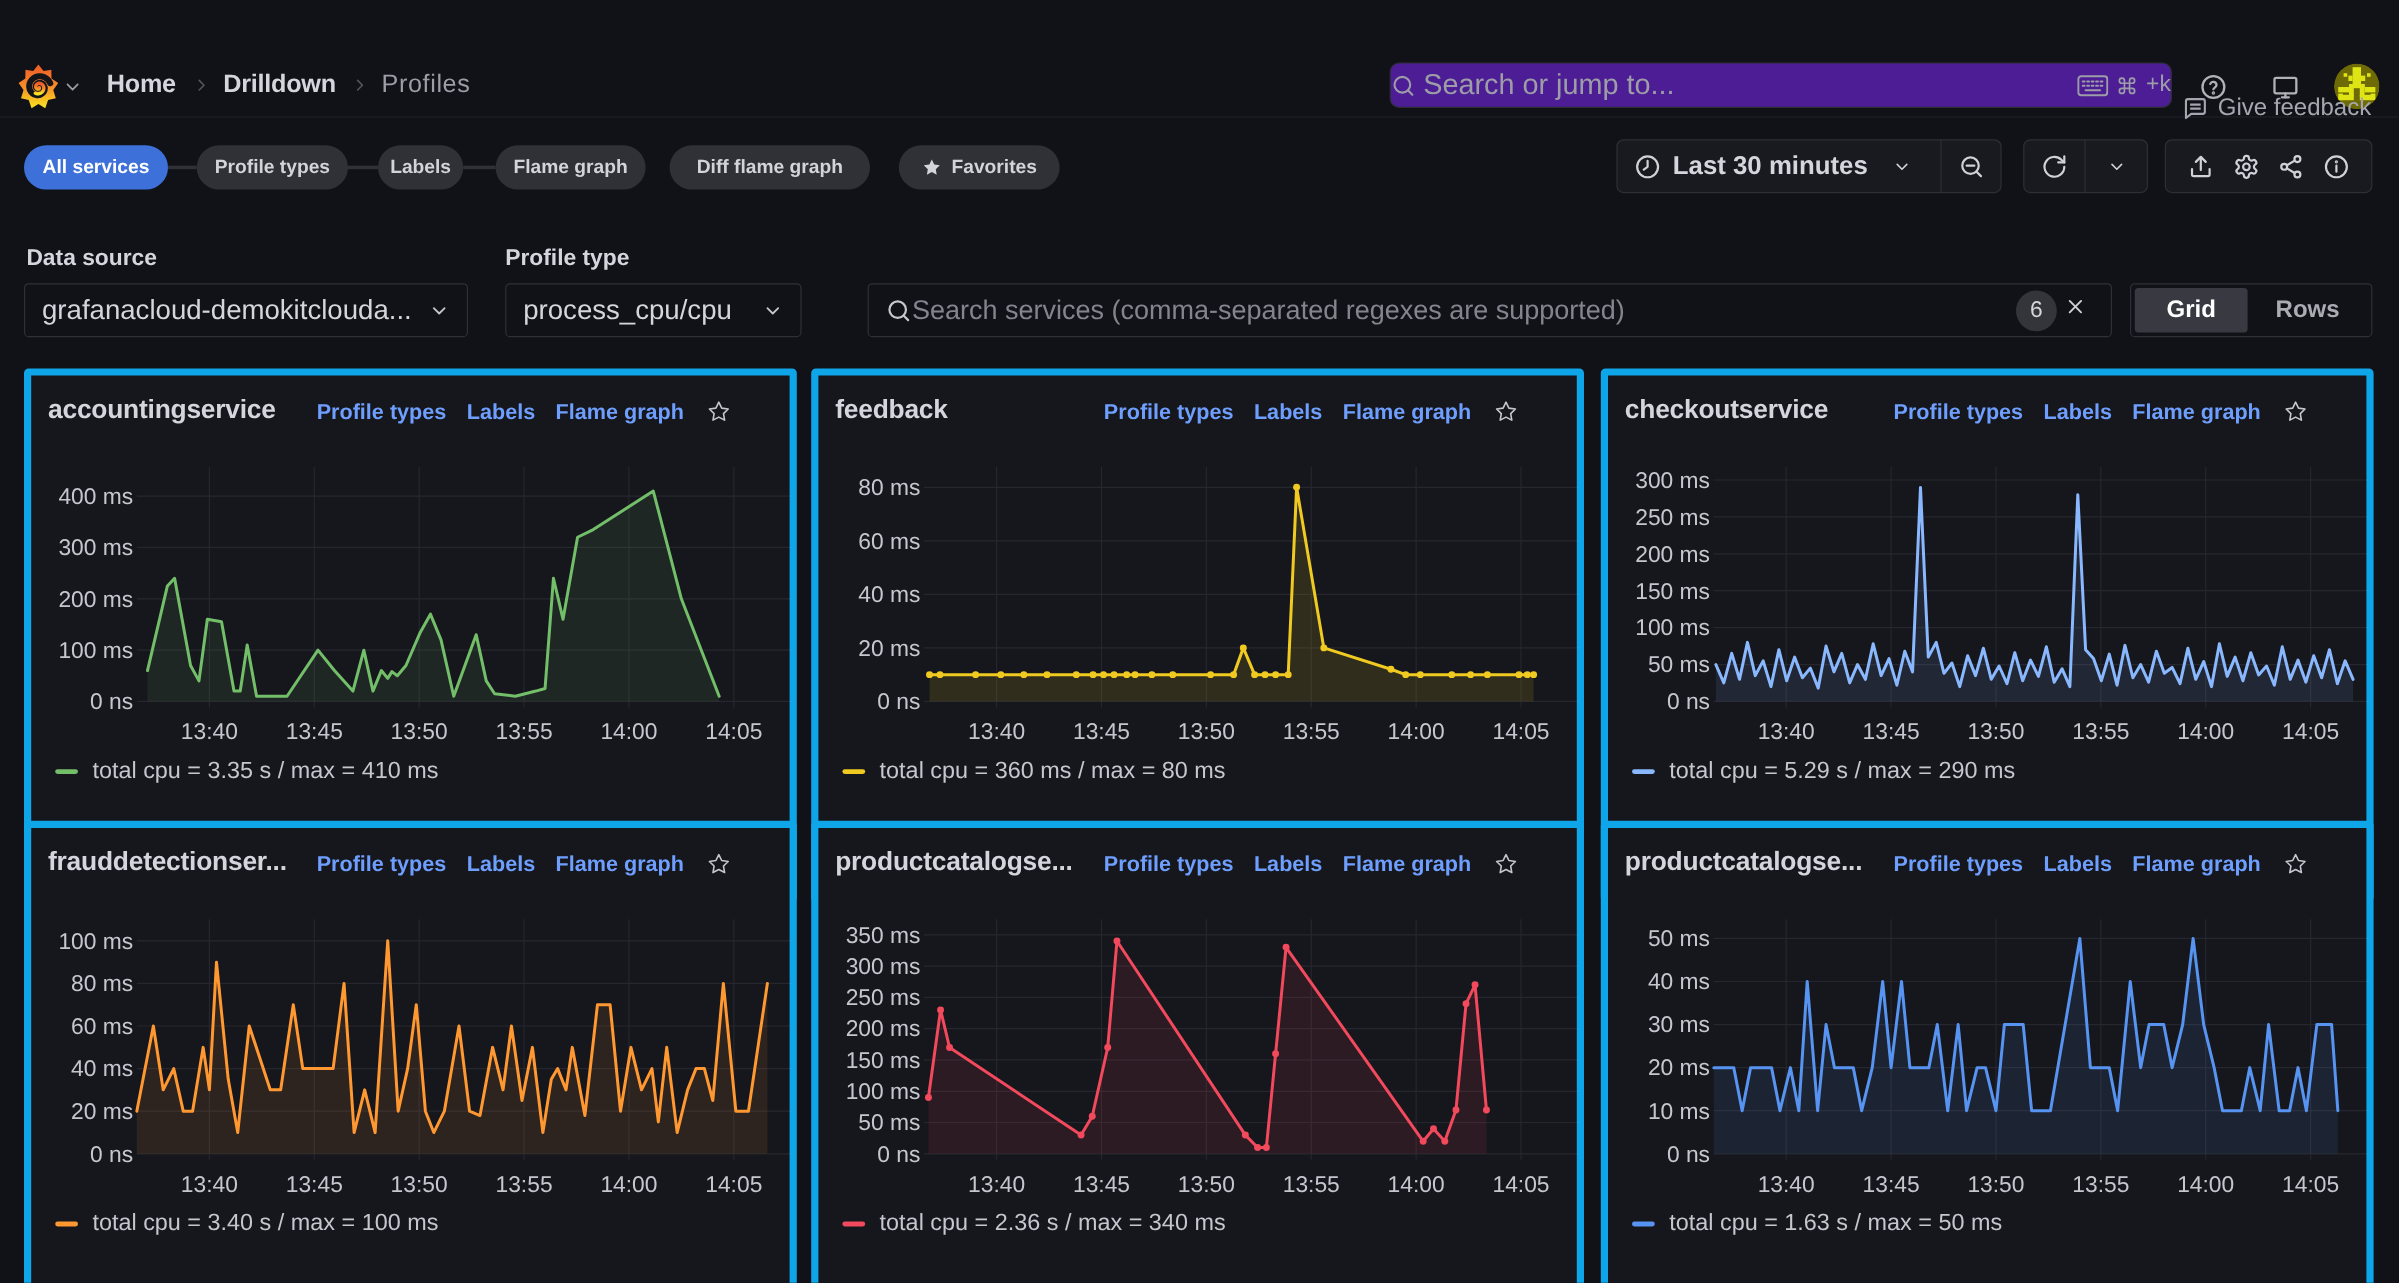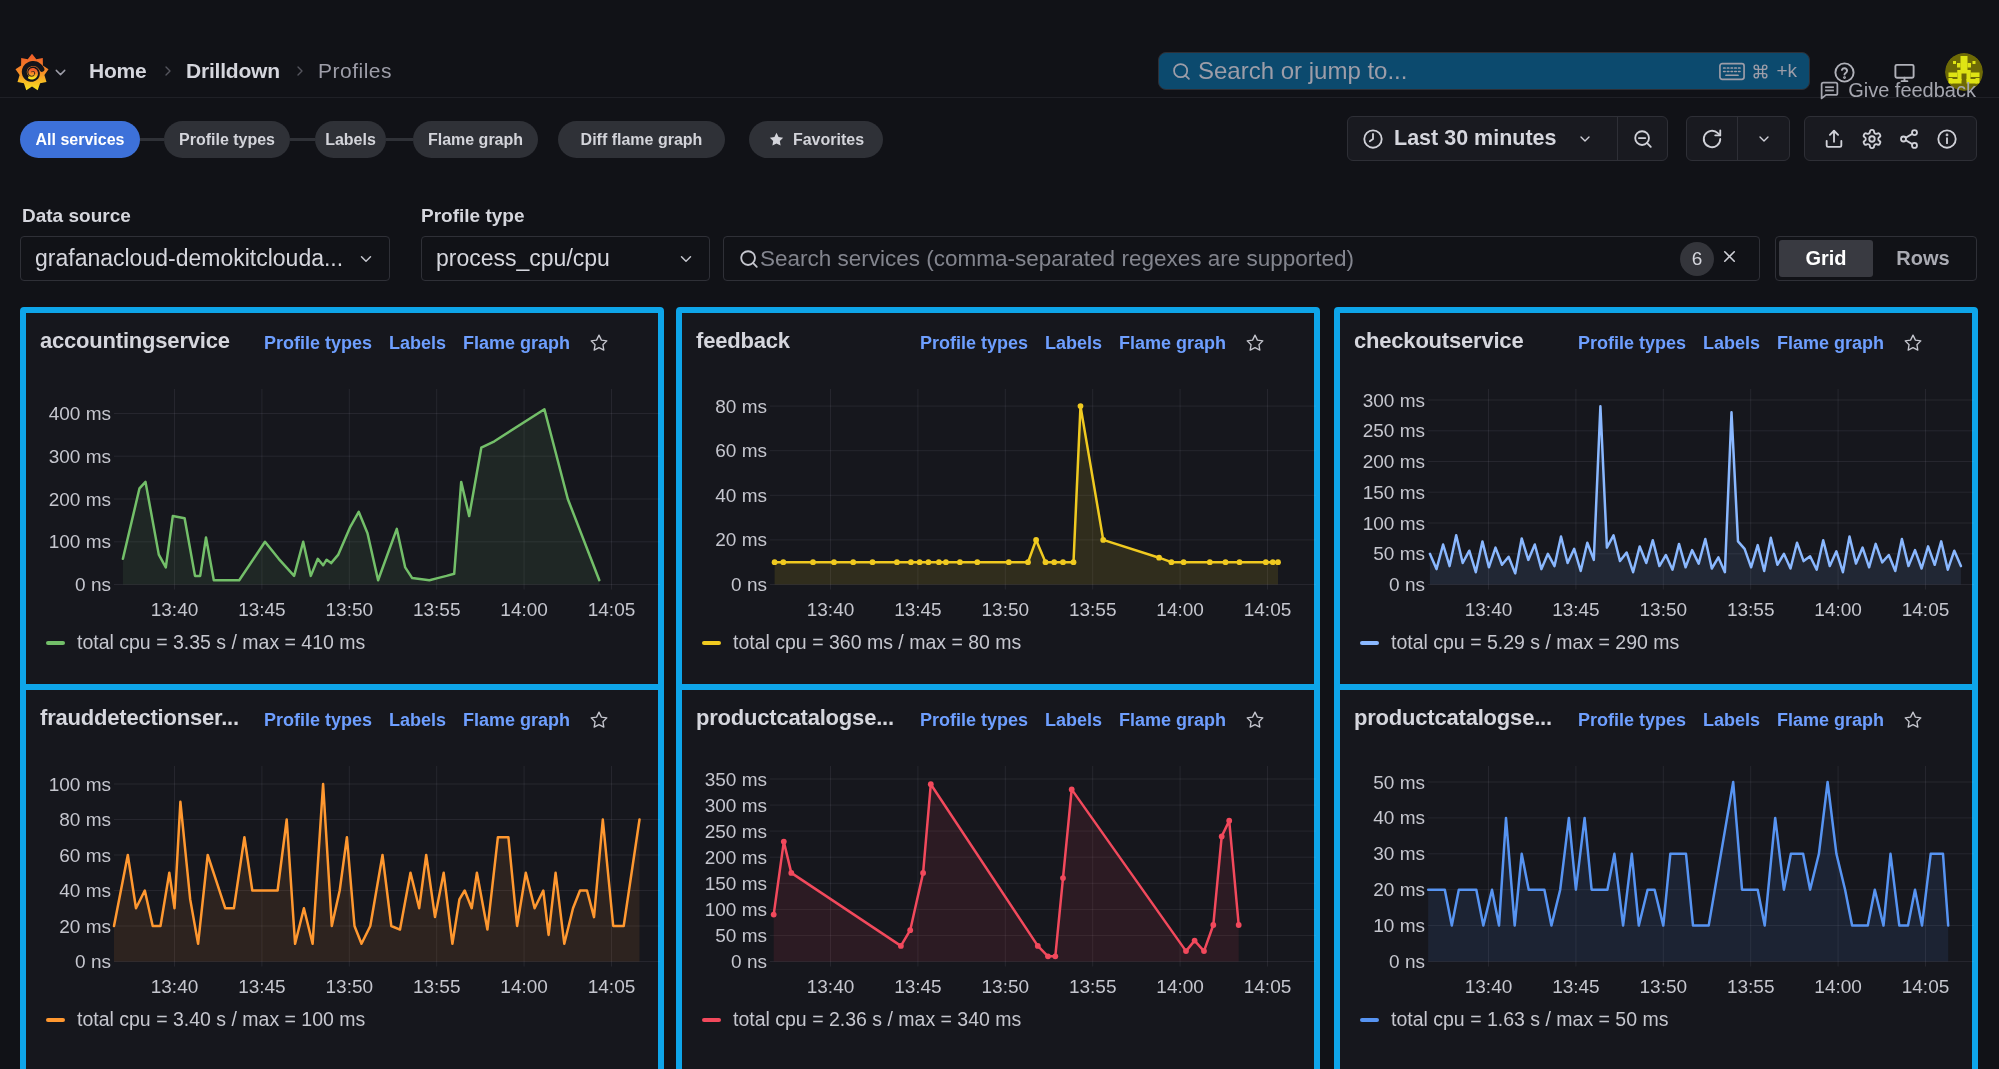--- a/index.html
+++ b/index.html
@@ -1,19 +1,19 @@
 <!DOCTYPE html>
 <html><head><meta charset="utf-8"><style>
 * { margin:0; padding:0; box-sizing:border-box; }
 html,body { width:1999px; height:1069px; background:#111217; font-family:"Liberation Sans",sans-serif; overflow:hidden; position:relative; }
 .abs { position:absolute; }
 .nav { position:absolute; top:0; left:0; width:1999px; height:53px; border-bottom:1px solid #1f2026;margin-top:45px; }
 .crumb { position:absolute; top:14px; font-size:21px; font-weight:700; color:#d5d6dd; letter-spacing:-0.2px }
 .crumb.dim { color:#9d9da8; font-weight:400 }
-.sbox { position:absolute; left:1158px; top:7px; width:652px; height:38px; background:#0c4a6e; border:1px solid #2e2f36; border-radius:8px; display:flex; align-items:center; padding:0 12px; }
+.sbox { position:absolute; left:1158px; top:7px; width:652px; height:38px; background:#4c1d95; border:1px solid #2e2f36; border-radius:8px; display:flex; align-items:center; padding:0 0; }
 .sbox .ph { color:#9d9da8; font-size:24px; margin-left:6px; flex:1 }
 .kbd { display:flex; align-items:center; gap:7px; color:#9d9da8; font-size:19px }
 .feedback { position:absolute; top:79px; right:23px; display:flex; align-items:center; gap:8px; color:#a5a6af; font-size:20px }
 .pill { position:absolute; top:121px; height:37px; border-radius:19px; background:#2f3137; color:#d3d4da; font-size:16px; font-weight:700; white-space:nowrap; display:flex; align-items:center; justify-content:center; gap:8px }
 .pill.sel { background:#3d71d9; color:#ffffff }
 .conn { position:absolute; top:138px; height:3px; background:#2f3137 }
 .tgroup { position:absolute; top:116px; height:45px; background:#191a20; border:1px solid #2e2f36; border-radius:6px; display:flex; align-items:center }
 .tgdiv { width:1px; height:100%; background:#2e2f36 }
 .lbl { position:absolute; font-size:19px; font-weight:700; color:#d5d6dd }
 .inp { position:absolute; top:236px; height:45px; background:#111217; border:1px solid #2f3037; border-radius:4px; display:flex; align-items:center; font-size:21px; color:#d5d6dd }
@@ -172,21 +172,21 @@
     </svg>
   </div>
 <div class="lbl" style="left:22px;top:205px">Data source</div>
 <div class="lbl" style="left:421px;top:205px">Profile type</div>
 <div class="inp" style="left:20px;width:370px;padding:0 14px">
     <span style="flex:1;font-size:23px">grafanacloud-demokitclouda...</span>
     <svg width="18" height="18" viewBox="0 0 24 24" fill="none" stroke="#c5c6ce" stroke-width="2" stroke-linecap="round" stroke-linejoin="round">
       <polyline points="6 9 12 15 18 9"></polyline>
     </svg>
   </div>
-<div class="inp" style="left:421px;width:289px;padding:0 14px">
+<div class="inp" style="left:421px;width:247px;padding:0 14px">
     <span style="flex:1;font-size:23px">process_cpu/cpu</span>
     <svg width="18" height="18" viewBox="0 0 24 24" fill="none" stroke="#c5c6ce" stroke-width="2" stroke-linecap="round" stroke-linejoin="round">
       <polyline points="6 9 12 15 18 9"></polyline>
     </svg>
   </div>
 <div class="inp" style="left:723px;width:1037px;padding:0 14px;gap:0">
     <svg width="22" height="22" viewBox="0 0 24 24" fill="none" stroke="#c5c6ce" stroke-width="2" stroke-linecap="round">
       <circle cx="11" cy="11" r="7.5"></circle>
       <line x1="20.5" y1="20.5" x2="16.3" y2="16.3"></line>
     </svg>

